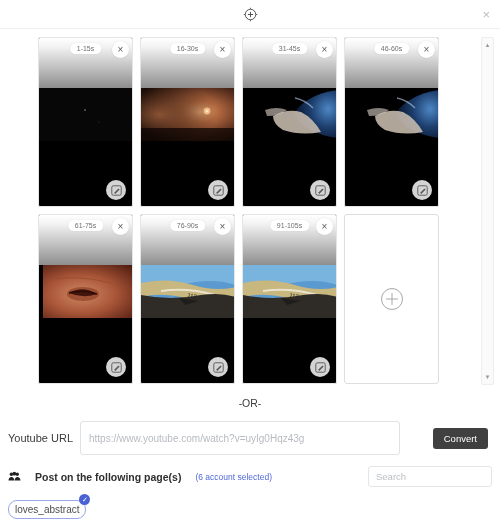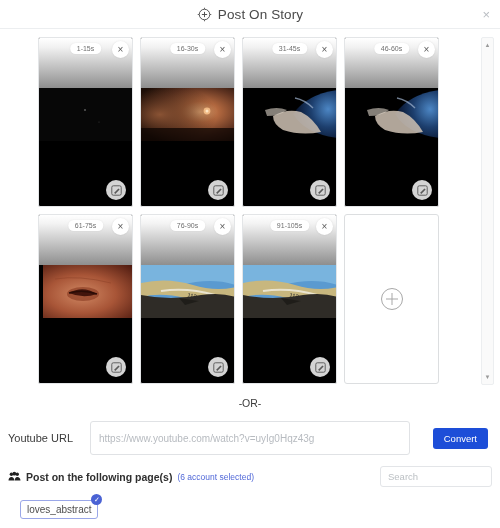--- a/index.html
+++ b/index.html
@@ -199,21 +199,20 @@
     font-weight: normal;
     color: #3b3b3b;
     margin-top: 6px;
   }
 
   
   .yt-row {
     display: flex;
     align-items: center;
     padding: 12px 8px 0 8px;
-    gap: 10px;
   }
   .yt-label {
     font-size: 11px;
     color: #3b3b3b;
     width: 72px;
     flex: none;
   }
   .yt-input {
     flex: 1;
     height: 24px;
@@ -223,56 +222,56 @@
     color: #333;
     padding: 16px 8px;
     box-sizing: border-box;
     font-family: "Liberation Sans", sans-serif;
     outline: none;
     background: #fff;
     max-width: 320px;
   }
   .yt-input::placeholder { color: #b7bbc0; }
   .convert-btn {
-    background: #1d4ed8;
+    background: #404040;
     color: #ffffff;
     font-size: 9.5px;
     border: none;
     border-radius: 3px;
     padding: 5px 11px;
     cursor: pointer;
     font-family: "Liberation Sans", sans-serif;
     margin-left: auto;
     margin-right: 4px;
   }
 
   
   .acct-head {
     display: flex;
     align-items: center;
     padding: 11px 8px 0 8px;
   }
   .acct-head-left {
     display: flex;
     align-items: center;
-    gap: 5px;
+    gap: 14px;
   }
   .people-icon svg { display: block; }
   .acct-title {
     font-size: 10.5px;
     color: #2f2f2f;
     font-weight: bold;
   }
   .acct-count {
     font-size: 8.5px;
     color: #5168d8;
   }
   .search-input {
     margin-left: auto;
-    width: 112px;
+    width: 124px;
     height: 21px;
     border: 1px solid #e3e5e8;
     border-radius: 3px;
     font-size: 9.5px;
     color: #333;
     padding: 0 7px;
     box-sizing: border-box;
     outline: none;
     font-family: "Liberation Sans", sans-serif;
     background: #fff;
@@ -284,24 +283,23 @@
     align-items: center;
     gap: 8px;
     padding: 13px 8px 0 8px;
   }
   .chip {
     position: relative;
     font-size: 10px;
     color: #4d4d4d;
     background: #f2f2f3;
     padding: 4px 7px;
-    border-radius: 3px;
+    border-radius: 9px;
     white-space: nowrap;
     cursor: pointer;
-    margin-left: 12px;
   }
   .chip.selected {
     background: #ffffff;
     border: 1px solid #9aa7e8;
     padding: 3px 6px;
   }
   .chip-check {
     position: absolute;
     top: -7px;
     right: -5px;
@@ -326,21 +324,20 @@
       <svg width="15" height="15" viewBox="0 0 16 16">
         <circle cx="8" cy="8" r="5.6" fill="none" stroke="#4a4a4a" stroke-width="1"></circle>
         <line x1="8" y1="5.2" x2="8" y2="10.8" stroke="#4a4a4a" stroke-width="1"></line>
         <line x1="5.2" y1="8" x2="10.8" y2="8" stroke="#4a4a4a" stroke-width="1"></line>
         <line x1="8" y1="0.8" x2="8" y2="2" stroke="#4a4a4a" stroke-width="1"></line>
         <line x1="8" y1="14" x2="8" y2="15.2" stroke="#4a4a4a" stroke-width="1"></line>
         <line x1="0.8" y1="8" x2="2" y2="8" stroke="#4a4a4a" stroke-width="1"></line>
         <line x1="14" y1="8" x2="15.2" y2="8" stroke="#4a4a4a" stroke-width="1"></line>
       </svg>
     </span>
-    <span class="header-title">Post On Story</span>
   </div>
   <span class="close-x">×</span>
 </div>
 
 <div class="frames-region">
   <div class="frames-grid">
 
     <div class="frame">
       <div class="frame-top-gradient"></div>
       <div class="frame-img">

